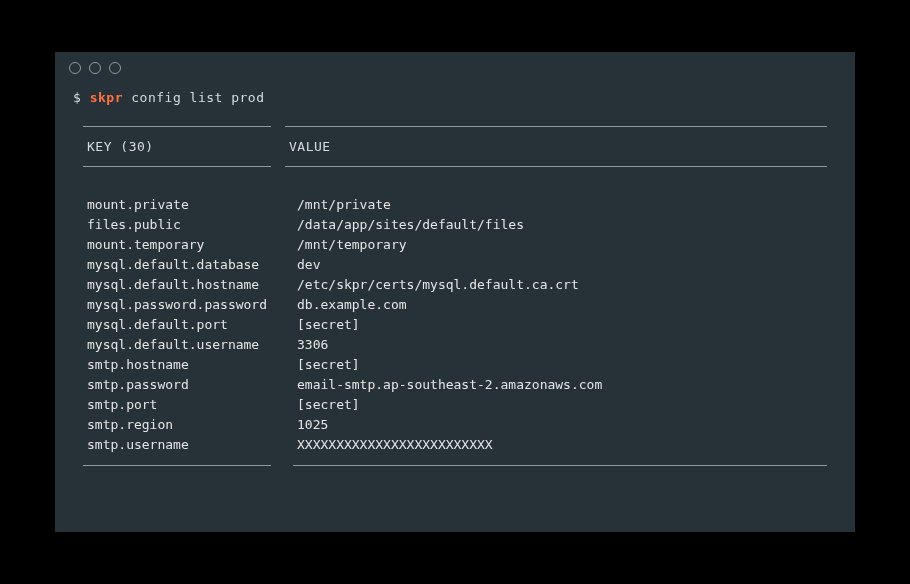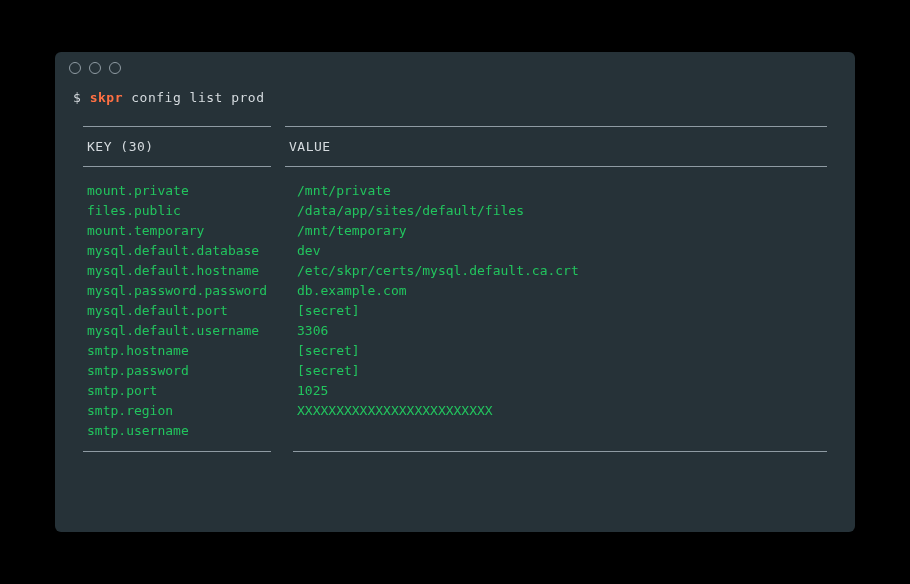--- a/index.html
+++ b/index.html
@@ -13,21 +13,21 @@
       height: 584px;
       display: flex;
       align-items: center;
       justify-content: center;
       font-family: 'Menlo', 'Monaco', 'Consolas', monospace;
     }
     .terminal-window {
       width: 800px;
       height: 480px;
       background: #263238;
-      border-radius: 6px;
+      border-radius: 0;
       box-shadow: 6px 6px 0 rgba(0,0,0,0.6);
       overflow: hidden;
       position: relative;
     }
     .title-bar {
       height: 32px;
       display: flex;
       align-items: center;
       padding-left: 14px;
       gap: 8px;
@@ -57,21 +57,21 @@
     }
     .command-args {
       color: #d5dbdf;
     }
     .table-wrap {
       padding: 0 10px;
     }
     .table-header {
       display: flex;
       gap: 14px;
-      margin-bottom: 2px;
+      margin-bottom: 16px;
     }
     .col {
       padding: 10px 4px;
     }
     .col-key {
       width: 188px;
       flex-shrink: 0;
     }
     .col-value {
       flex: 1;
@@ -95,21 +95,21 @@
       width: 188px;
       flex-shrink: 0;
     }
     .body-col-value {
       flex: 1;
       margin-left: 8px;
     }
     .row-line {
       line-height: 20px;
       white-space: nowrap;
-      color: #22c55e;
+      color: #e5e5e5;
     }
   </style>
 </head>
 <body>
 
 <div class="terminal-window">
   <div class="title-bar">
     <div class="window-control"></div>
     <div class="window-control"></div>
     <div class="window-control"></div>
@@ -147,20 +147,21 @@
         <div class="body-col body-col-value" id="values-col">
             <div class="row-line">/mnt/private</div>
             <div class="row-line">/data/app/sites/default/files</div>
             <div class="row-line">/mnt/temporary</div>
             <div class="row-line">dev</div>
             <div class="row-line">/etc/skpr/certs/mysql.default.ca.crt</div>
             <div class="row-line">db.example.com</div>
             <div class="row-line">[secret]</div>
             <div class="row-line">3306</div>
             <div class="row-line">[secret]</div>
+            <div class="row-line">email-smtp.ap-southeast-2.amazonaws.com</div>
             <div class="row-line">[secret]</div>
             <div class="row-line">1025</div>
             <div class="row-line">XXXXXXXXXXXXXXXXXXXXXXXXX</div>
           </div>
       </div>
     </div>
   </div>
 </div>
 
 </body></html>

